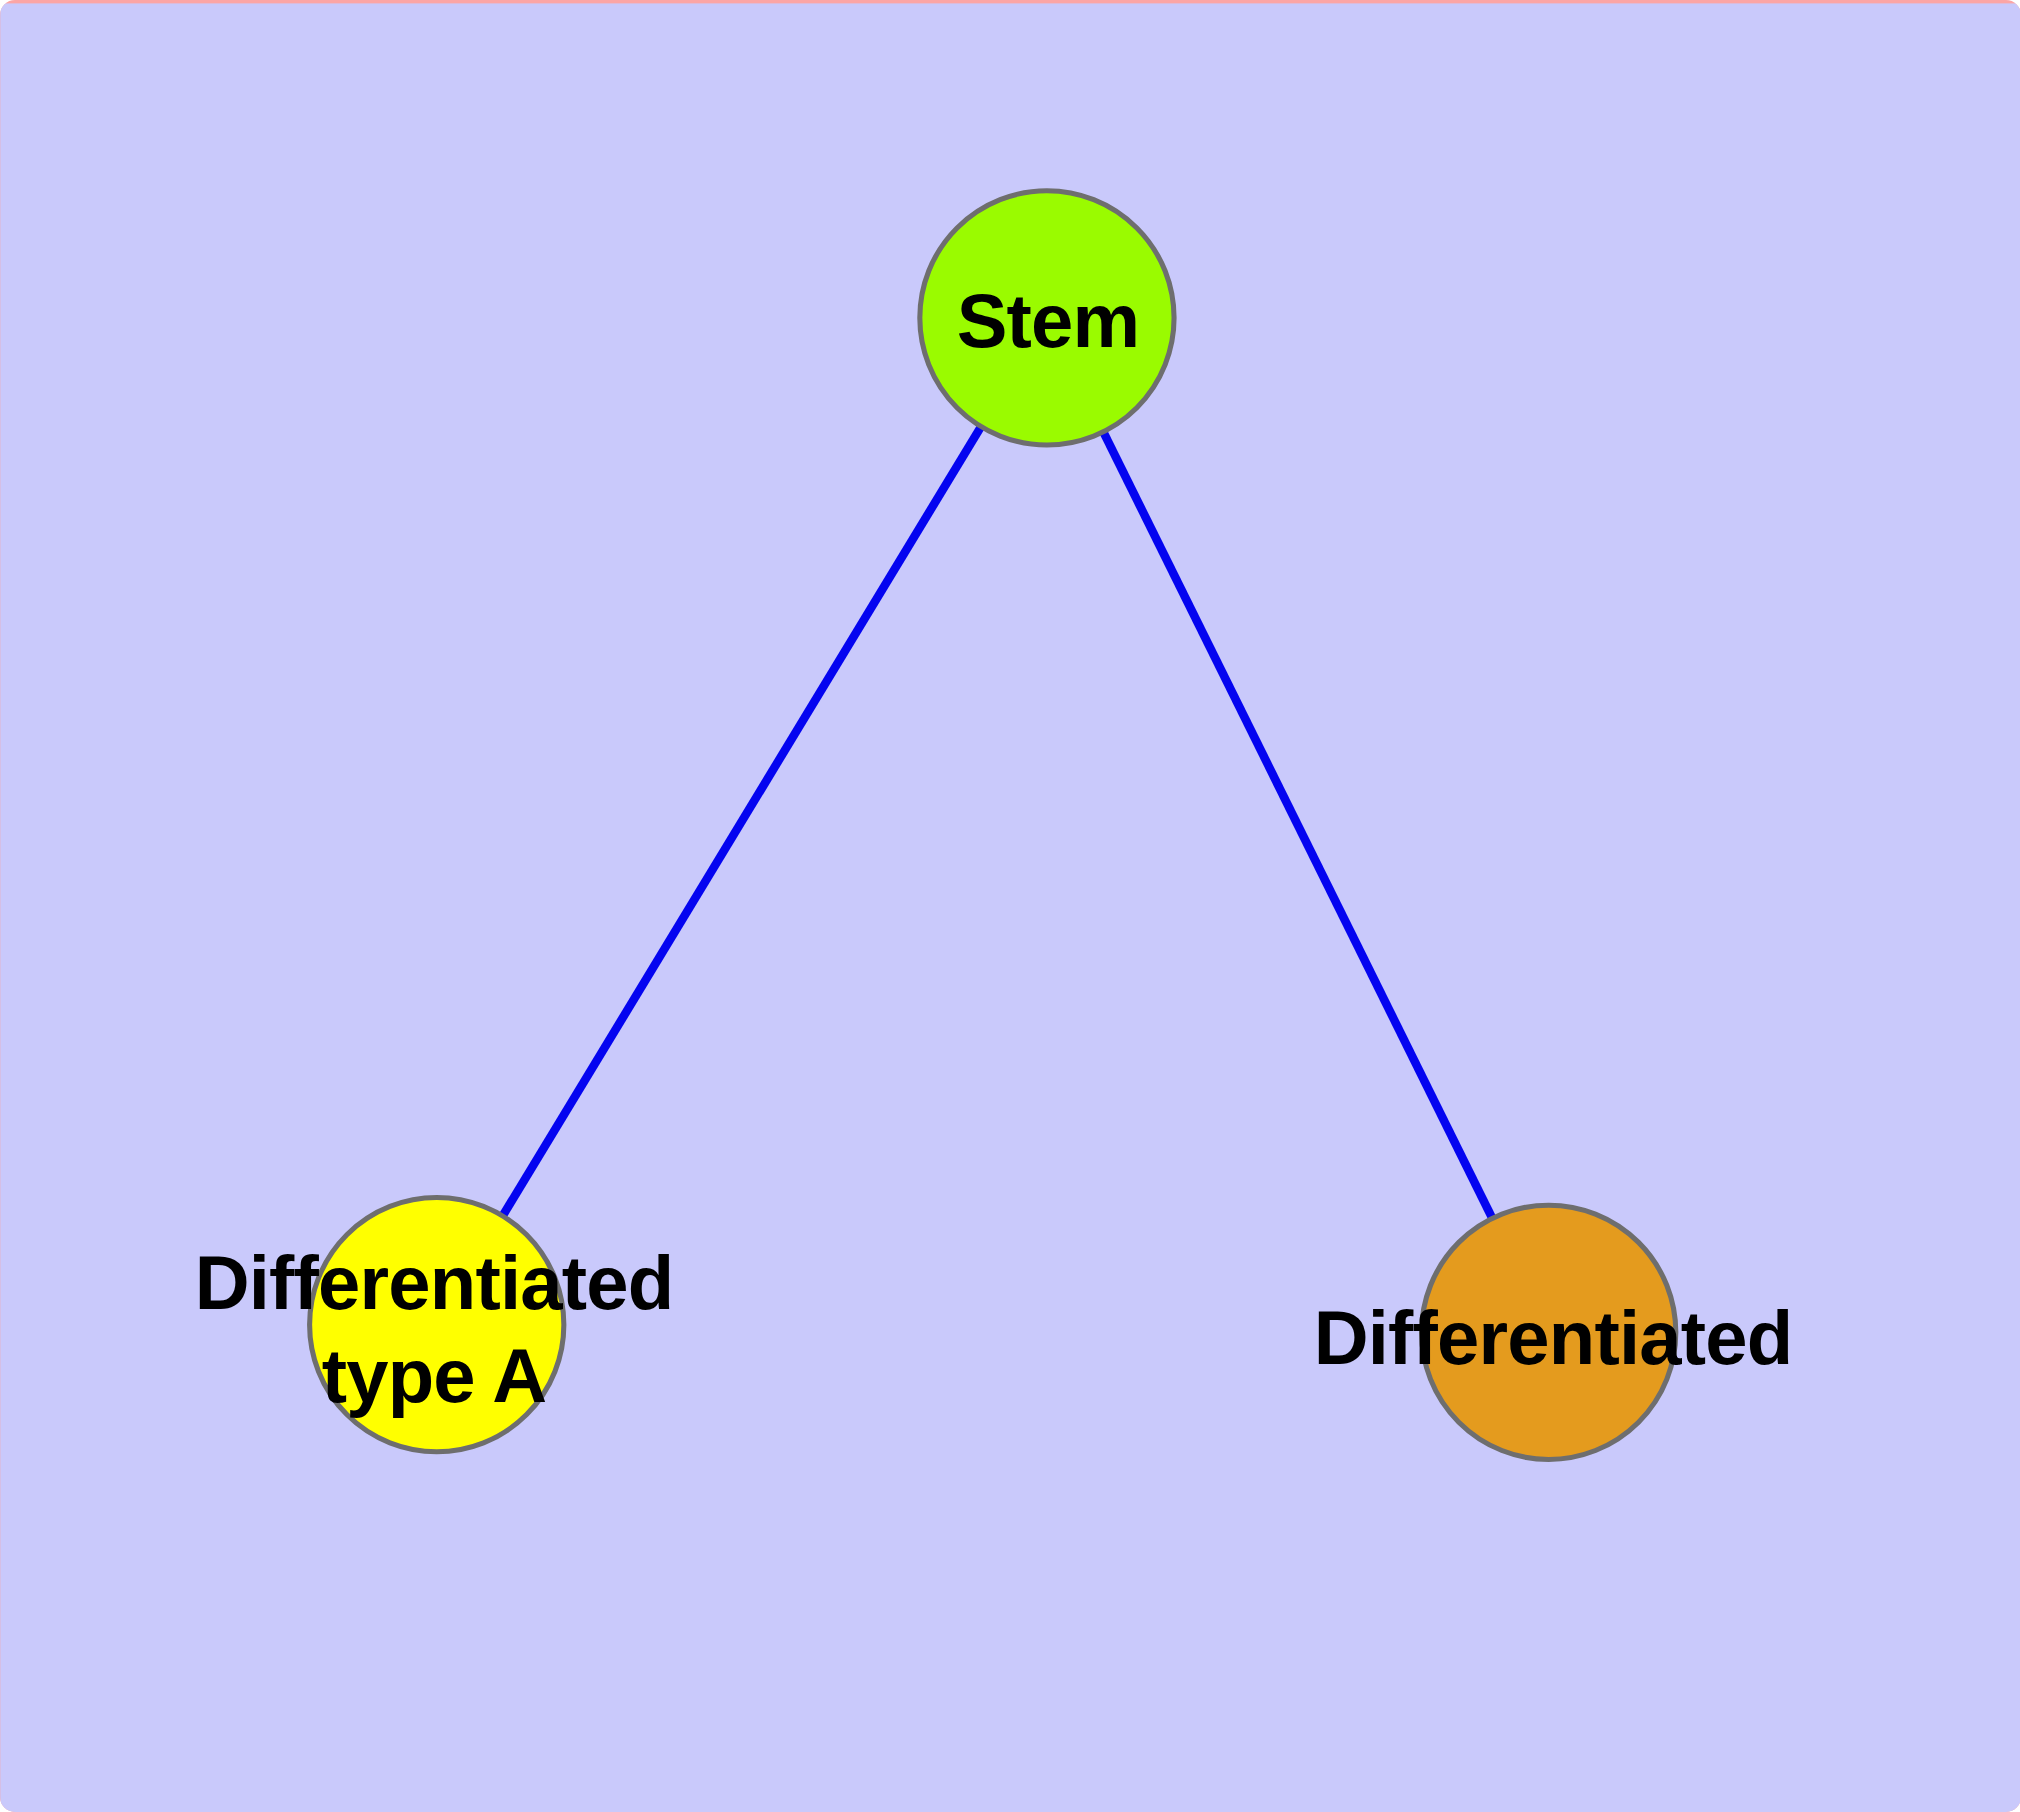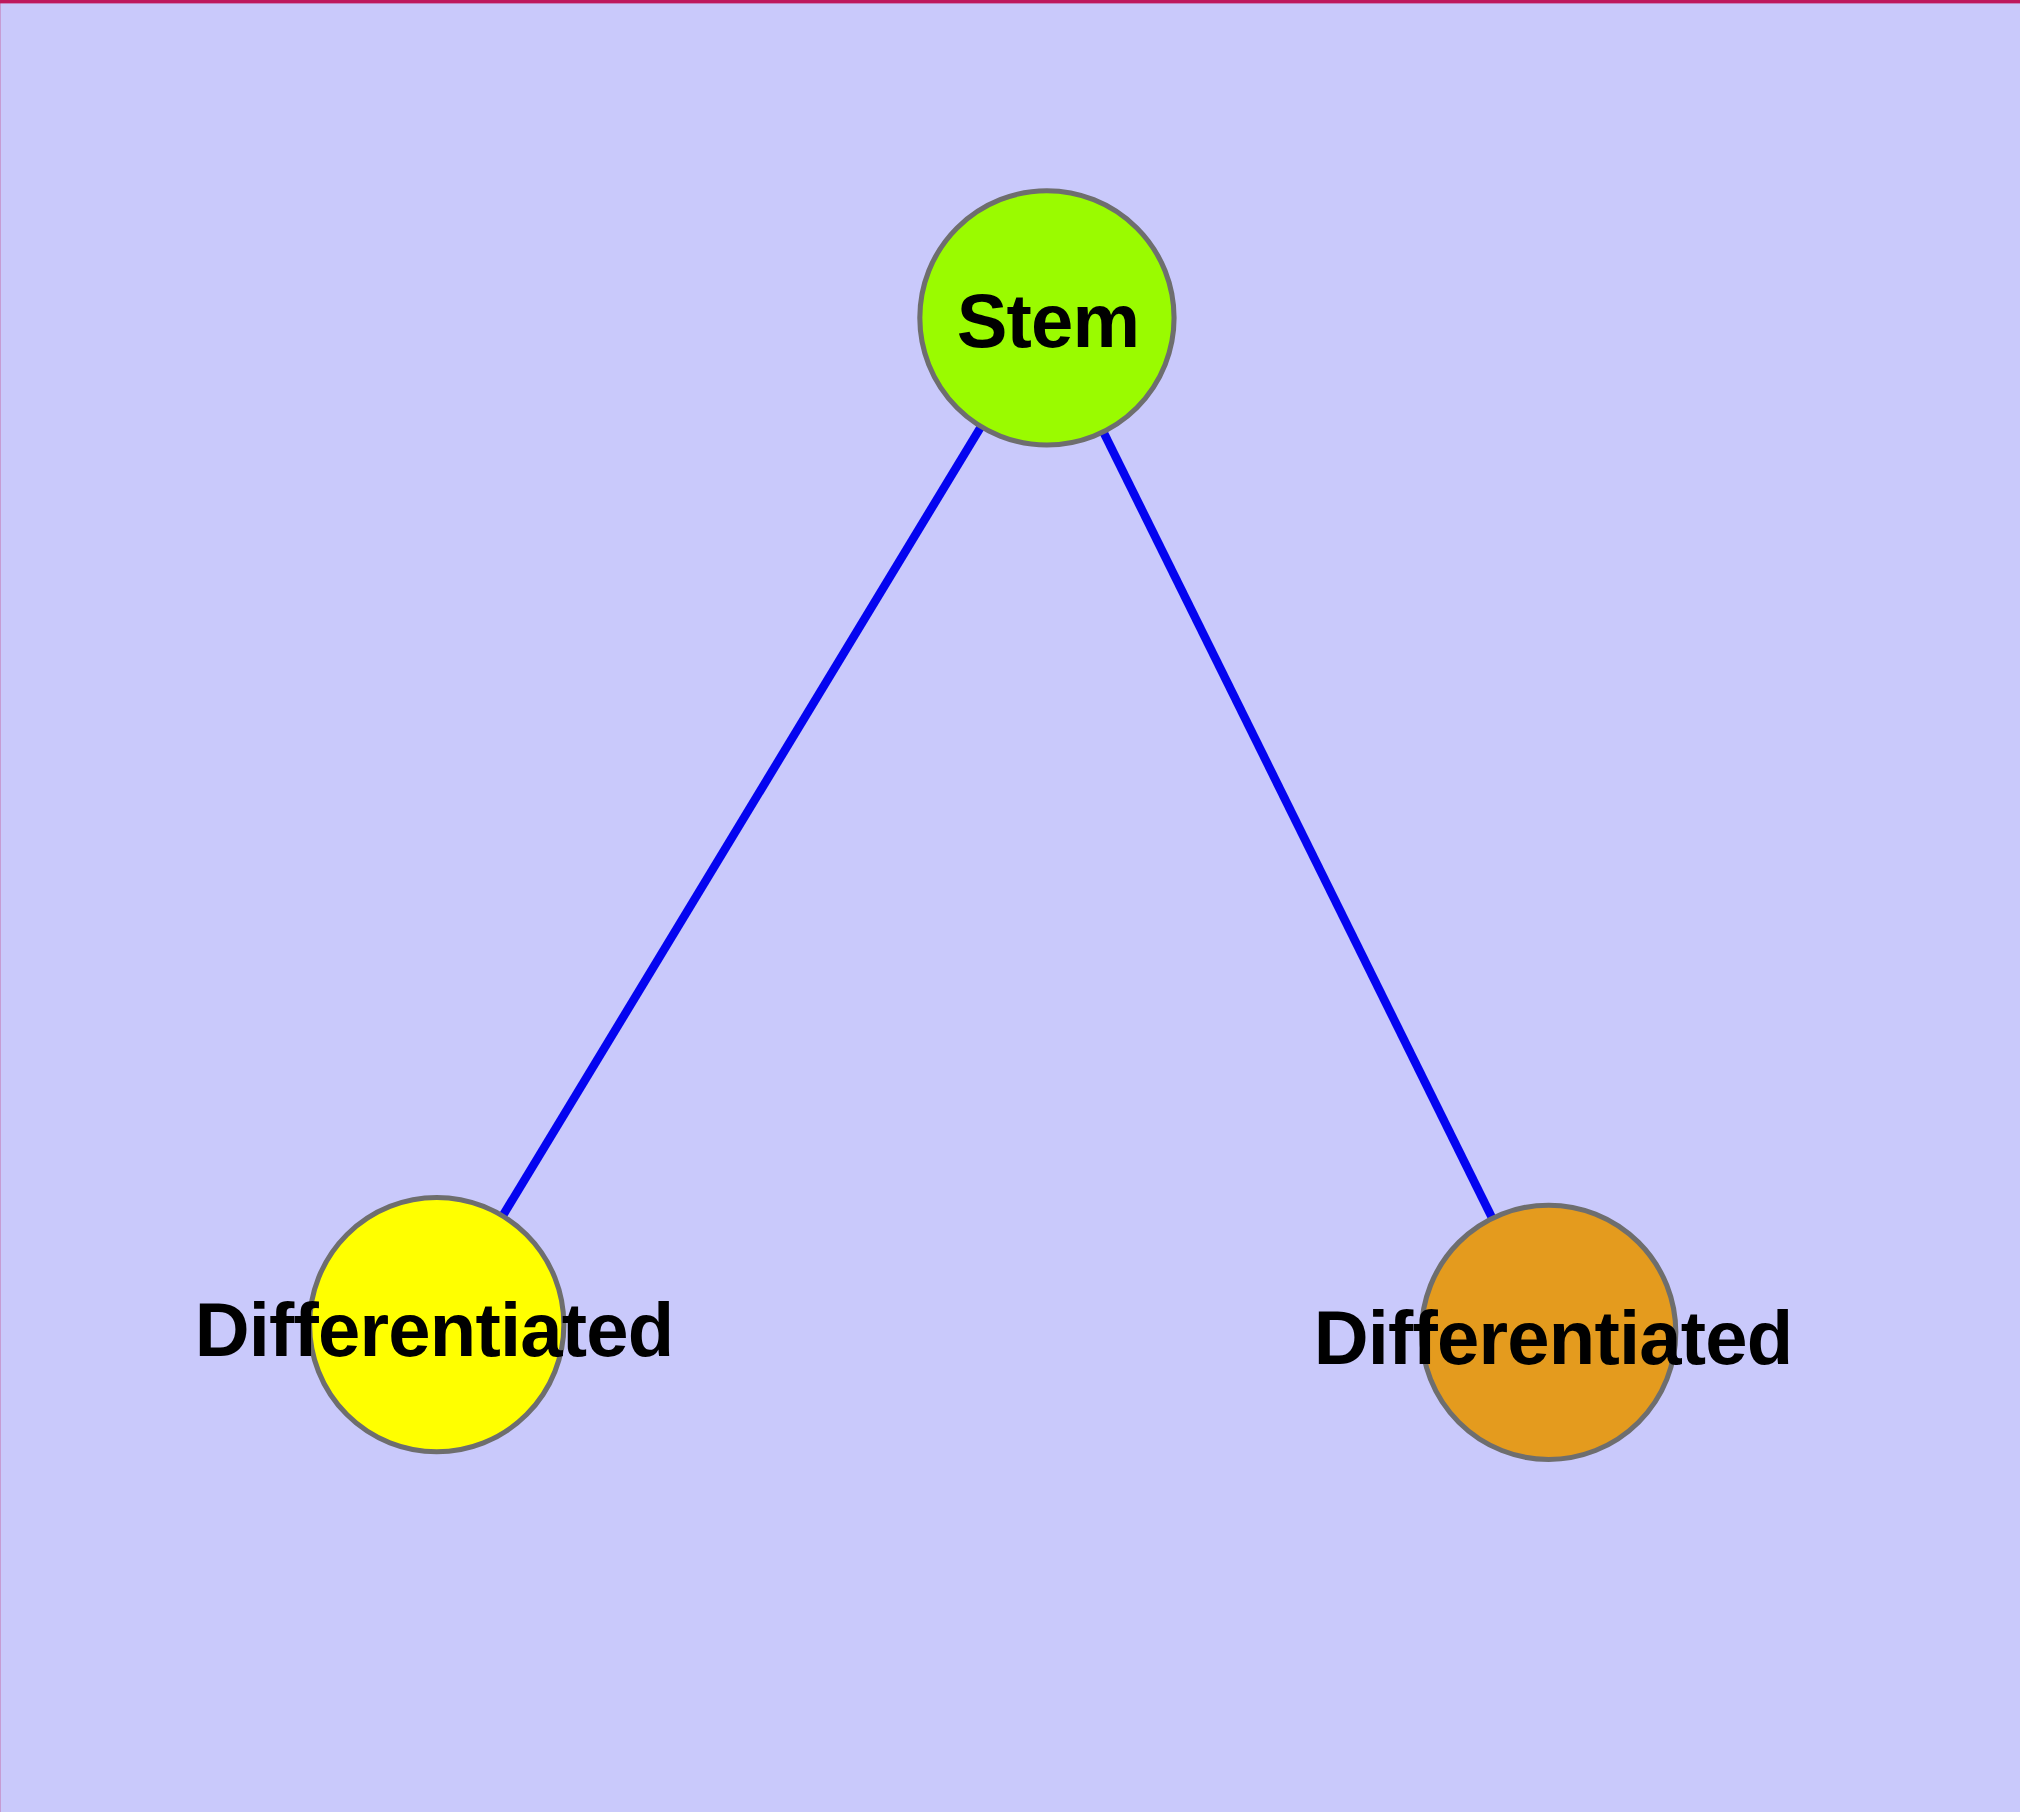--- a/index.html
+++ b/index.html
@@ -6,21 +6,22 @@
     margin: 0;
     padding: 0;
     background: #ffffff;
     font-family: "Liberation Sans", sans-serif;
   }
   #stage {
     position: relative;
     width: 2021px;
     height: 1812px;
     overflow: hidden;
-    background: #be185d;
+    background: #fca5a5;
+    border-radius: 15px;
   }
   #graph-svg {
     position: absolute;
     top: 0;
     left: 0;
     width: 2021px;
     height: 1812px;
     display: block;
   }
   .edge {
@@ -59,20 +60,21 @@
     <circle cx="515" cy="1563" r="150" class="node-circle" fill="#FFFF00" stroke="#6E6E6E"></circle>
     <circle cx="1827" cy="1572" r="150" class="node-circle" fill="#E49B1E" stroke="#6E6E6E"></circle>
   </svg>
 
   <div class="node-label" style="left: 1048px; top: 320px;">
     <span>Stem</span>
   </div>
 
   <div class="node-label" style="left: 434px; top: 1329px;">
     <div>Differentiated</div>
+    <div>type A</div>
   </div>
 
   <div class="node-label" style="left: 1553px; top: 1337px;">
     <div>Differentiated</div>
   </div>
 
 </div>
 
 
 </body></html>

